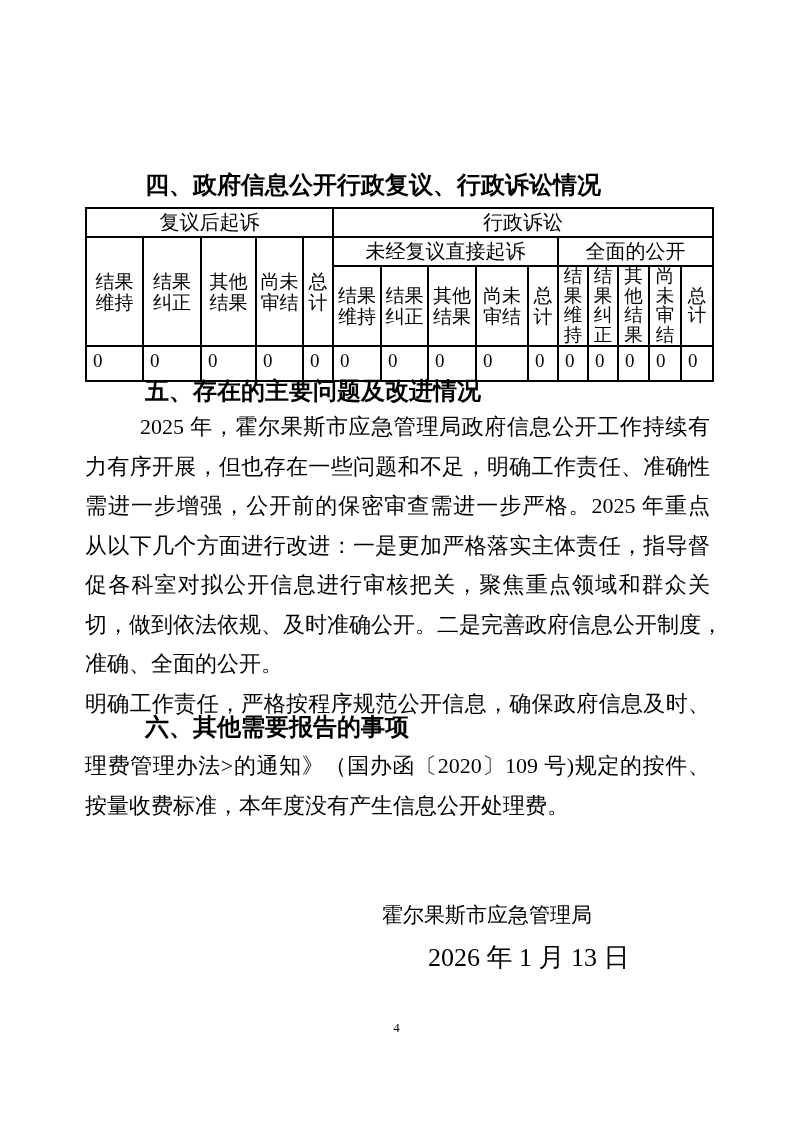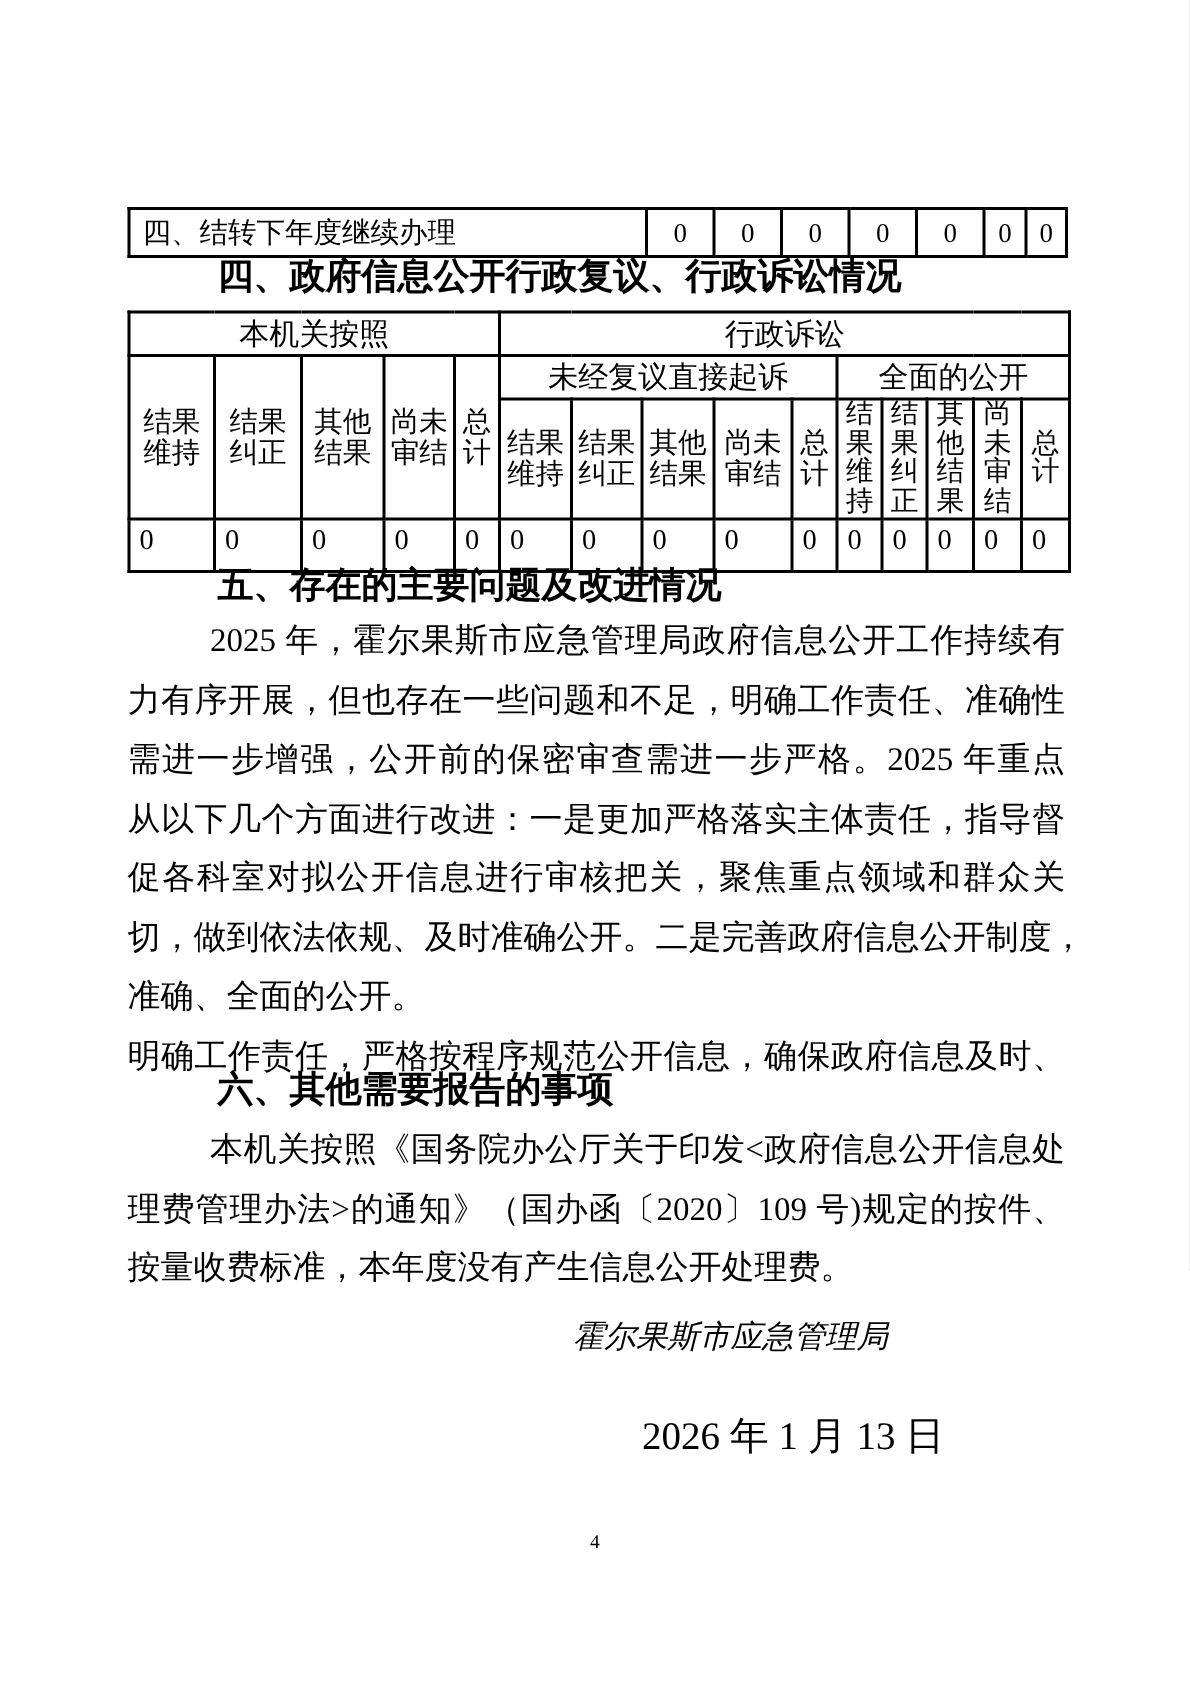--- a/index.html
+++ b/index.html
@@ -63,57 +63,31 @@
     text-align: justify; text-align-last: justify;
     text-justify: inter-character;
     white-space: nowrap;
   }
   .para .line.first { text-indent: 55px; }
   .para .line.last { text-align-last: left; }
   #section5-para { top:407px; }
   #section6-para { top:746px; }
 
   
-  #signature-org { top:877px; left:382px; font-size:21px; white-space:nowrap;font-style:italic; }
+  #signature-org { top:901px; left:382px; font-size:21px; white-space:nowrap; }
   #signature-date { top:940px; left:428px; font-size:26px; white-space:nowrap; }
 
   
   #page-number { top:1020px; left:0; width:793px; text-align:center; font-size:13px; }
 </style>
 </head>
 <body>
 
 <div class="page">
 
-  <div class="abs" id="carryover-table">
-    <table>
-      <colgroup>
-        <col style="width:345px">
-          <col style="width:45px">
-          <col style="width:45px">
-        <col style="width:45px">
-          <col style="width:45px">
-          <col style="width:45px">
-        <col style="width:28px">
-          <col style="width:27px">
-      </colgroup>
-      <tbody>
-          <tr>
-        <td class="co-label">四、结转下年度继续办理</td>
-        <td class="co-val">0</td>
-        <td class="co-val">0</td>
-        <td class="co-val">0</td>
-        <td class="co-val">0</td>
-        <td class="co-val">0</td>
-        <td class="co-val">0</td>
-        <td class="co-val">0</td>
-      </tr>
-    </tbody>
-      </table>
-  </div>
 
   <div class="abs heading" id="section4-heading">四、政府信息公开行政复议、行政诉讼情况</div>
 
   <div class="abs" id="main-table">
     <table>
       <colgroup>
         <col style="width:57px">
           <col style="width:58px">
           <col style="width:55px">
           <col style="width:47px">
@@ -124,21 +98,21 @@
           <col style="width:52px">
           <col style="width:30px">
         <col style="width:30px">
           <col style="width:30px">
           <col style="width:31px">
           <col style="width:32px">
           <col style="width:32px">
       </colgroup>
       <tbody>
           <tr class="row-group">
-        <td class="group-label" colspan="5">本机关按照</td>
+        <td class="group-label" colspan="5">复议后起诉</td>
         <td class="group-label" colspan="10">行政诉讼</td>
       </tr>
       <tr class="row-sub">
         <td class="colhead" rowspan="2">结果
 维持</td>
         <td class="colhead" rowspan="2">结果
 纠正</td>
         <td class="colhead" rowspan="2">其他
 结果</td>
         <td class="colhead" rowspan="2">尚未
@@ -206,21 +180,20 @@
     <div class="line">需进一步增强，公开前的保密审查需进一步严格。2025 年重点</div>
     <div class="line">从以下几个方面进行改进：一是更加严格落实主体责任，指导督</div>
     <div class="line">促各科室对拟公开信息进行审核把关，聚焦重点领域和群众关</div>
     <div class="line">切，做到依法依规、及时准确公开。二是完善政府信息公开制度，</div>
     <div class="line last">准确、全面的公开。</div>
     <div class="line">明确工作责任，严格按程序规范公开信息，确保政府信息及时、</div>
   </div>
 
   <div class="abs heading" id="section6-heading">六、其他需要报告的事项</div>
   <div class="abs para" id="section6-para">
-    <div class="line first">本机关按照《国务院办公厅关于印发&lt;政府信息公开信息处</div>
     <div class="line">理费管理办法&gt;的通知》（国办函〔2020〕109 号)规定的按件、</div>
     <div class="line last">按量收费标准，本年度没有产生信息公开处理费。</div>
   </div>
 
   <div class="abs" id="signature-org">霍尔果斯市应急管理局</div>
   <div class="abs" id="signature-date">2026 年 1 月 13 日</div>
 
   <div class="abs" id="page-number">4</div>
 
 </div>

